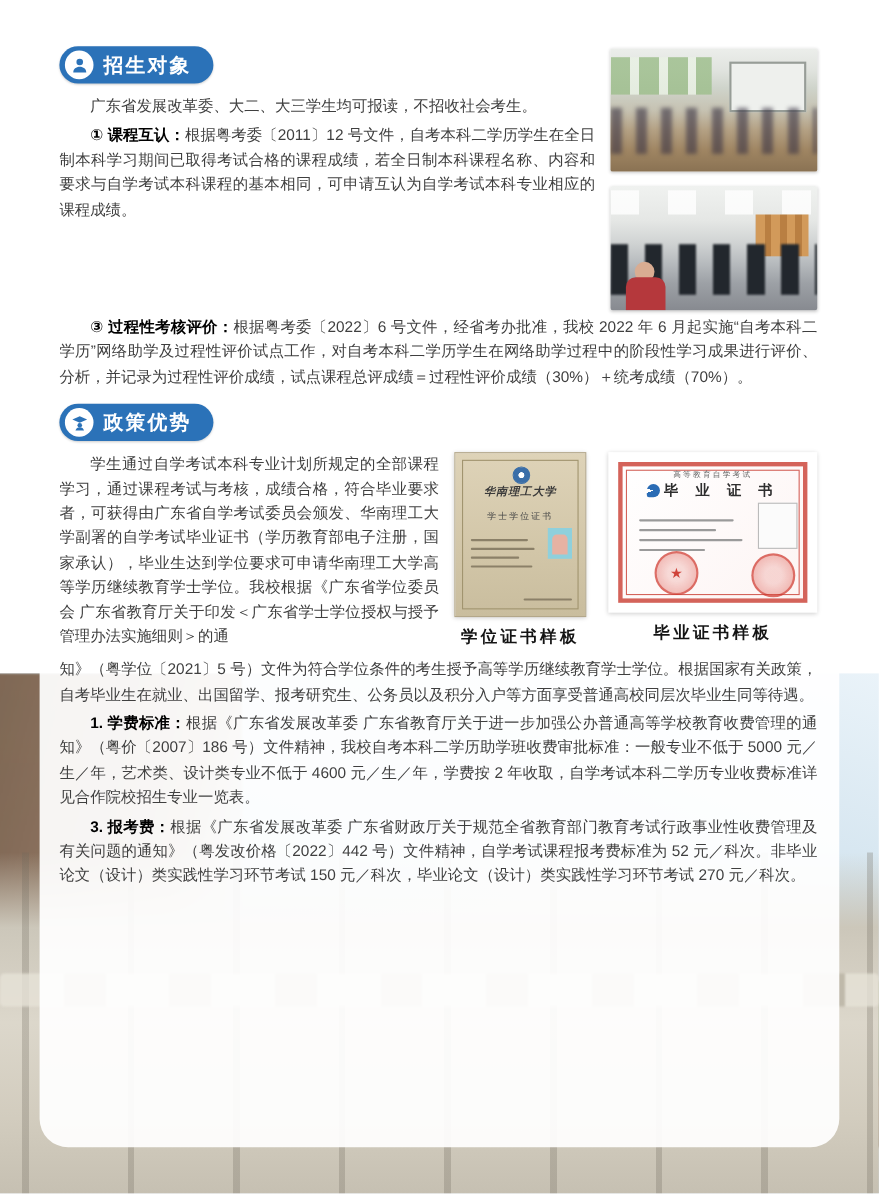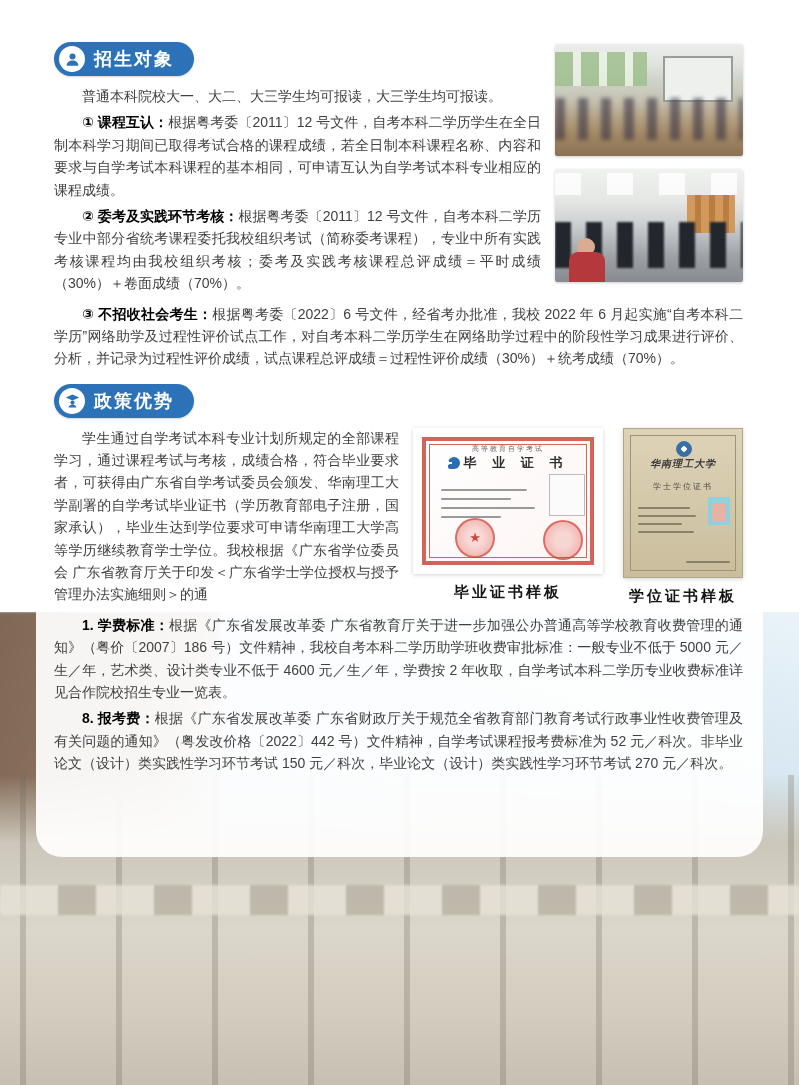--- a/index.html
+++ b/index.html
@@ -17,21 +17,21 @@
     background:linear-gradient(180deg,#93a877 0%,#677c4e 55%,#4c5f35 100%);border-radius:10px;opacity:.95;filter:blur(1px);}
   .bg-roof-brown{position:absolute;right:-20px;bottom:30px;width:320px;height:62px;transform:rotate(-5deg);
     background:linear-gradient(180deg,#8a6a4a 0%,#6b4e33 100%);opacity:.9;filter:blur(1px);}
   .bg-pillars{position:absolute;left:0;bottom:0;width:100%;height:310px;
     background:
       repeating-linear-gradient(90deg,rgba(0,0,0,0) 0 20px,rgba(110,104,92,.28) 20px 26px,rgba(0,0,0,0) 26px 96px),
       linear-gradient(180deg,rgba(214,209,198,0) 0%,#ccc7ba 22%,#dcd7cb 50%,#d2ccbe 78%,#c6c0b2 100%);}
   .bg-caps{position:absolute;left:0;bottom:170px;width:100%;height:30px;border-radius:4px;opacity:.8;
     background:repeating-linear-gradient(90deg,#e7e3d8 0 58px,#b9b3a4 58px 96px);filter:blur(1px);}
   
-  .card{position:absolute;left:36px;top:0;width:727px;height:857px;box-sizing:border-box;
+  .card{position:absolute;left:36px;top:0;width:727px;height:1043px;box-sizing:border-box;
     background:rgba(255,255,255,.93);border-radius:0 0 26px 26px;
     padding:42px 20px 0 18px;overflow:hidden;}
   .para{margin:4px 0;font-size:14px;line-height:1.6;color:#3f3f3f;text-align:justify;text-indent:2em;}
   .lead{color:#000000;font-weight:bold;}
   
   .badge{display:inline-flex;align-items:center;gap:9px;background:#2b72b8;border-radius:18px;
     padding:4px 20px 4px 5px;margin:10px 0 5px;box-shadow:0 1px 2px rgba(0,0,0,.18);}
   .badge.first{margin-top:0;}
   .badge-ic{width:26px;height:26px;border-radius:50%;background:#fff;flex:none;
     display:flex;align-items:center;justify-content:center;}
@@ -115,78 +115,60 @@
 
       <div class="badge first">
         <span class="badge-ic">
           <svg width="17" height="17" viewBox="0 0 17 17">
               <circle cx="8.5" cy="5.4" r="3" fill="#2b72b8"></circle>
               <path d="M2.6 14.8c0-3.2 2.6-5.2 5.9-5.2s5.9 2 5.9 5.2z" fill="#2b72b8"></path>
             </svg>
         </span>
         <span class="badge-label">招生对象</span>
       </div>
-      <p class="para">普通本科院校大一、大二、大三学生均可报读，大三学生均可报读。</p>
+      <p class="para">广东省发展改革委、大二、大三学生均可报读，不招收社会考生。</p>
 
       <p class="para"><span class="lead">① 课程互认：</span><span>根据粤考委〔2011〕12 号文件，自考本科二学历学生在全日制本科学习期间已取得考试合格的课程成绩，若全日制本科课程名称、内容和要求与自学考试本科课程的基本相同，可申请互认为自学考试本科专业相应的课程成绩。</span></p>
-      <p class="para"><span class="lead">② 委考及实践环节考核：</span><span>根据粤考委〔2011〕12 号文件，自考本科二学历专业中部分省统考课程委托我校组织考试（简称委考课程），专业中所有实践考核课程均由我校组织考核；委考及实践考核课程总评成绩＝平时成绩（30%）＋卷面成绩（70%）。</span></p>
     </div>
 
     <div class="photo-col">
       <div class="photo photo1">
         <div class="p1-windows"></div>
         <div class="p1-screen"></div>
         <div class="p1-crowd"></div>
       </div>
       <div class="photo photo2">
         <div class="p2-lights"></div>
         <div class="p2-curtain"></div>
         <div class="p2-monitors"></div>
         <div class="p2-face"></div>
         <div class="p2-person"></div>
       </div>
     </div>
   </div>
 
-  <p class="para"><span class="lead">③ 不招收社会考生：</span><span>根据粤考委〔2022〕6 号文件，经省考办批准，我校 2022 年 6 月起实施“自考本科二学历”网络助学及过程性评价试点工作，对自考本科二学历学生在网络助学过程中的阶段性学习成果进行评价、分析，并记录为过程性评价成绩，试点课程总评成绩＝过程性评价成绩（30%）＋统考成绩（70%）。</span></p>
+  <p class="para"><span class="lead">③ 过程性考核评价：</span><span>根据粤考委〔2022〕6 号文件，经省考办批准，我校 2022 年 6 月起实施“自考本科二学历”网络助学及过程性评价试点工作，对自考本科二学历学生在网络助学过程中的阶段性学习成果进行评价、分析，并记录为过程性评价成绩，试点课程总评成绩＝过程性评价成绩（30%）＋统考成绩（70%）。</span></p>
 
 
   <div class="badge">
     <span class="badge-ic">
       <svg width="17" height="17" viewBox="0 0 17 17">
           <path d="M8.5 2.4 L15.2 5.4 8.5 8.4 1.8 5.4 Z" fill="#2b72b8"></path>
           <circle cx="8.5" cy="10.6" r="2.1" fill="#2b72b8"></circle>
           <path d="M4.6 15.4 c.5-1.9 2-3 3.9-3 s3.4 1.1 3.9 3 z" fill="#2b72b8"></path>
         </svg>
     </span>
     <span class="badge-label">政策优势</span>
   </div>
 
   <div class="grad-row">
     <div class="grad-text">
       <p class="para">学生通过自学考试本科专业计划所规定的全部课程学习，通过课程考试与考核，成绩合格，符合毕业要求者，可获得由广东省自学考试委员会颁发、华南理工大学副署的自学考试毕业证书（学历教育部电子注册，国家承认），毕业生达到学位要求可申请华南理工大学高等学历继续教育学士学位。我校根据《广东省学位委员会 广东省教育厅关于印发＜广东省学士学位授权与授予管理办法实施细则＞的通</p>
     </div>
     <div class="grad-certs">
-      <div class="cert-box">
-        <div class="cert1">
-          <div class="cert1-frame"></div>
-          <div class="c1-head">高等教育自学考试</div>
-          <div class="c1-title"><span class="c1-swoosh"></span><span>毕 业 证 书</span></div>
-          <div class="c1-photo"></div>
-          <div class="c1-lines">
-            <div class="tl" style="width:86px"></div>
-              <div class="tl" style="width:70px"></div>
-              <div class="tl" style="width:94px"></div>
-              <div class="tl" style="width:60px"></div>
-          </div>
-          <div class="seal seal1">★</div>
-          <div class="seal seal2"></div>
-        </div>
-        <div class="cert-cap">毕业证书样板</div>
-      </div>
       <div class="cert-box">
         <div class="cert2">
           <div class="cert2-frame"></div>
           <div class="c2-emblem"></div>
           <div class="c2-school">华南理工大学</div>
           <div class="c2-title">学士学位证书</div>
           <div class="c2-photo">
               <div class="c2-face"></div>
             </div>
           <div class="c2-lines">
@@ -194,21 +176,39 @@
               <div class="tl" style="width:58px"></div>
               <div class="tl" style="width:44px"></div>
               <div class="tl" style="width:56px"></div>
           </div>
           <div class="c2-date">
               <div class="tl" style="width:44px"></div>
             </div>
         </div>
         <div class="cert-cap">学位证书样板</div>
       </div>
+      <div class="cert-box">
+        <div class="cert1">
+          <div class="cert1-frame"></div>
+          <div class="c1-head">高等教育自学考试</div>
+          <div class="c1-title"><span class="c1-swoosh"></span><span>毕 业 证 书</span></div>
+          <div class="c1-photo"></div>
+          <div class="c1-lines">
+            <div class="tl" style="width:86px"></div>
+              <div class="tl" style="width:70px"></div>
+              <div class="tl" style="width:94px"></div>
+              <div class="tl" style="width:60px"></div>
+          </div>
+          <div class="seal seal1">★</div>
+          <div class="seal seal2"></div>
+        </div>
+        <div class="cert-cap">毕业证书样板</div>
+      </div>
     </div>
   </div>
 
+  <p class="para" style="text-indent:0;">知》（粤学位〔2021〕5 号）文件为符合学位条件的考生授予高等学历继续教育学士学位。根据国家有关政策，自考毕业生在就业、出国留学、报考研究生、公务员以及积分入户等方面享受普通高校同层次毕业生同等待遇。</p>
 
   <p class="para"><span class="lead">1. 学费标准：</span><span>根据《广东省发展改革委 广东省教育厅关于进一步加强公办普通高等学校教育收费管理的通知》（粤价〔2007〕186 号）文件精神，我校自考本科二学历助学班收费审批标准：一般专业不低于 5000 元／生／年，艺术类、设计类专业不低于 4600 元／生／年，学费按 2 年收取，自学考试本科二学历专业收费标准详见合作院校招生专业一览表。</span></p>
-  <p class="para"><span class="lead">8. 报考费：</span><span>根据《广东省发展改革委 广东省财政厅关于规范全省教育部门教育考试行政事业性收费管理及有关问题的通知》（粤发改价格〔2022〕442 号）文件精神，自学考试课程报考费标准为 52 元／科次。非毕业论文（设计）类实践性学习环节考试 150 元／科次，毕业论文（设计）类实践性学习环节考试 270 元／科次。</span></p>
+  <p class="para"><span class="lead">3. 报考费：</span><span>根据《广东省发展改革委 广东省财政厅关于规范全省教育部门教育考试行政事业性收费管理及有关问题的通知》（粤发改价格〔2022〕442 号）文件精神，自学考试课程报考费标准为 52 元／科次。非毕业论文（设计）类实践性学习环节考试 150 元／科次，毕业论文（设计）类实践性学习环节考试 270 元／科次。</span></p>
   
 
 </div>
 
 </body></html>

